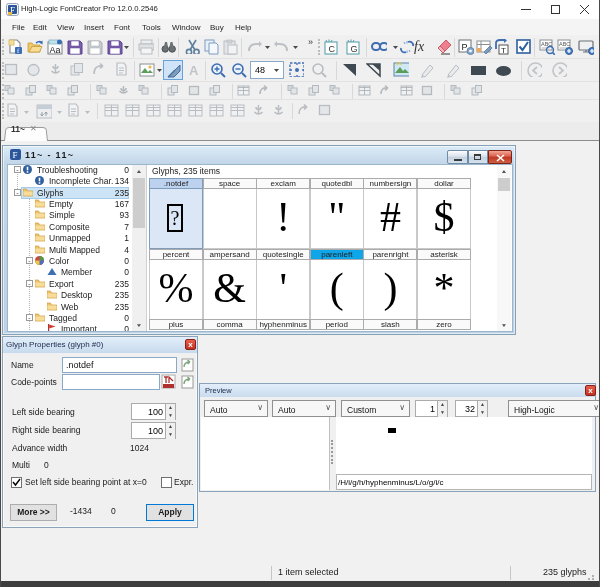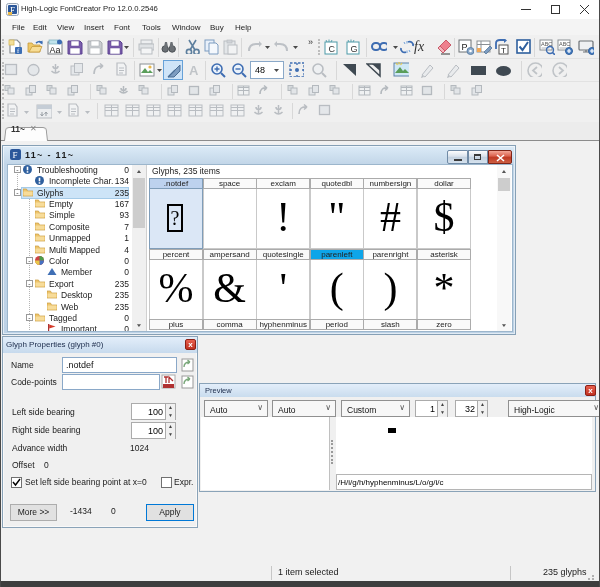--- a/index.html
+++ b/index.html
@@ -48,21 +48,21 @@
 
 #gp { left:2px; top:336px; width:196px; height:192px;
   background:#f0f0f0; border:1px solid #8aa3b8; box-shadow:inset 0 0 0 1px rgba(255,255,255,.6); }
 #gptitle { position:absolute; left:0; top:0; width:194px; height:16px; background:linear-gradient(#e3eefa,#c7daed); font-size:8px; color:#1a2a4a; padding:3px 0 0 3px; }
 .redx { position:absolute; width:11px; height:11px; background:linear-gradient(#e8604f,#c03222); border:1px solid #8c1f14; border-radius:2px; color:#fff; font-size:8px; font-weight:bold; text-align:center; line-height:9px; }
 .lbl { position:absolute; font-size:8.5px; color:#1a1a1a; }
 .field { position:absolute; background:#fff; border:1px solid #8aa8c8; font-size:9px; padding:2px 0 0 3px; color:#111; }
 .spin { position:absolute; width:45px; height:17px; background:#fff; border:1px solid #ababab;padding-left:20px; }
 .spinval { position:absolute; right:12px; top:3px; font-size:9px; }
 .spinbtn { position:absolute; right:0; width:10px; height:8px; background:#f0f0f0; border-left:1px solid #ababab; font-size:5px; text-align:center; color:#444; line-height:7px; }
-.btn { position:absolute; background:#e1e1e1; border:1px solid #adadad; font-size:8.5px; text-align:center; color:#1a1a1a; }
+.btn { position:absolute; background:#e1e1e1; border:1px solid #adadad; font-size:8.5px; text-align:center; color:#1a1a1a;font-weight:bold; }
 .cb { position:absolute; width:11px; height:11px; background:#fff; border:1px solid #707070; }
 
 #pv { left:199px; top:383px; width:397px; height:109px;
   background:#f0f0f0; border:1px solid #8aa3b8; }
 #pvtitle { position:absolute; left:0; top:0; width:395px; height:13px; background:linear-gradient(#e3eefa,#c9dcee); font-size:7.5px; color:#1a2a4a; padding:2px 0 0 5px; }
 .combo { position:absolute; height:17px; background:#f7f7f7; border:1px solid #909090; font-size:8.5px; color:#111; padding:4px 0 0 5px; }
 .combo:after { content:"\2228"; position:absolute; right:4px; top:2px; font-size:8px; color:#555; }
 
 #statusbar { left:0; top:565px; width:600px; height:16px; background:#f1f1f1; font-size:9px; color:#222; }
 #bottomstrip { left:0; top:581px; width:600px; height:6px; background:#3e3e3e; }
@@ -782,21 +782,21 @@
       <span class="spinbtn" style="top:8px;height:8px">▼</span>
     </div>
   <div class="lbl" style="left:9px;top:88px">Right side bearing</div>
   <div class="spin" style="left:128px;top:85px">
       <span class="spinval">100</span>
     <span class="spinbtn" style="top:0">▲</span>
       <span class="spinbtn" style="top:8px;height:8px">▼</span>
     </div>
   <div class="lbl" style="left:9px;top:106px">Advance width</div>
   <div class="lbl" style="left:127px;top:106px">1024</div>
-  <div class="lbl" style="left:9px;top:123px">Offset</div>
+  <div class="lbl" style="left:9px;top:123px">Multi</div>
   <div class="lbl" style="left:41px;top:123px">0</div>
   <div class="cb" style="left:8px;top:140px">
       <svg width="9" height="9" style="position:absolute;left:0;top:0">
         <path d="M1 4 L3.5 7 L8 1" stroke="#000" stroke-width="1.4" fill="none"></path>
       </svg>
     </div>
   <div class="lbl" style="left:22px;top:140px">Set left side bearing point at x=0</div>
   <div class="cb" style="left:158px;top:140px"></div>
   <div class="lbl" style="left:171px;top:140px">Expr.</div>
   <div class="btn" style="left:7px;top:167px;width:47px;height:17px;padding-top:2px">More &gt;&gt;</div>

